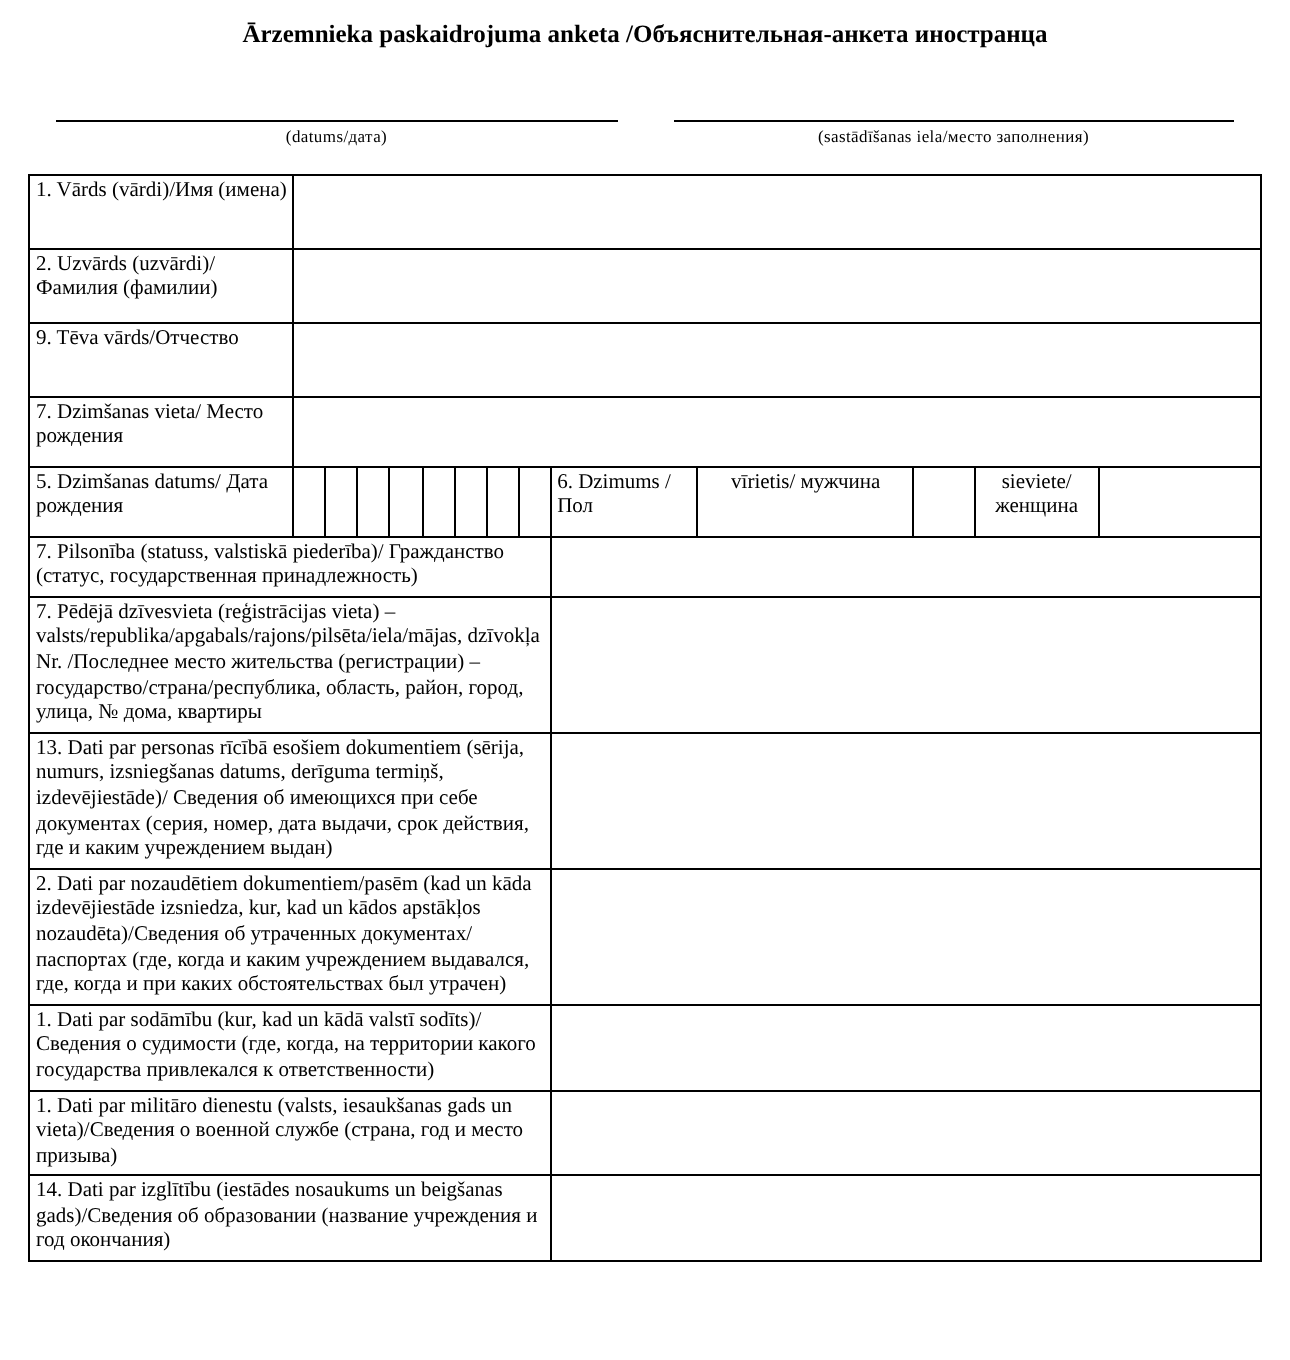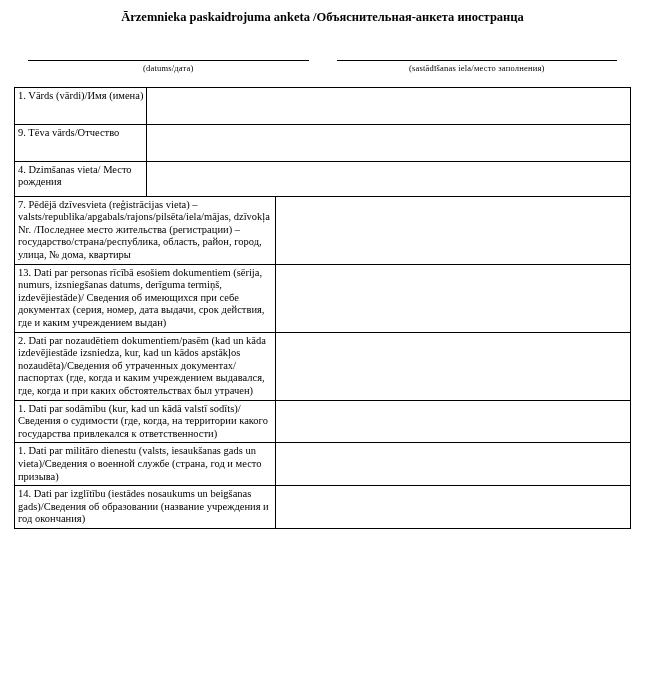--- a/index.html
+++ b/index.html
@@ -105,32 +105,56 @@
       <col style="width:10.0%">
       <col style="width:13.2%">
     </colgroup>
 
     <tbody>
         <tr>
       <td class="lbl h-name" colspan="1">1. Vārds (vārdi)/Имя (имена)</td>
       <td class="blank" colspan="14"></td>
     </tr>
 
+    <tr>
+      <td class="lbl h-name" colspan="1">2. Uzvārds (uzvārdi)/Фамилия (фамилии)</td>
+      <td class="blank" colspan="14"></td>
+    </tr>
 
     <tr>
       <td class="lbl h-name" colspan="1">9. Tēva vārds/Отчество</td>
       <td class="blank" colspan="14"></td>
     </tr>
 
     <tr>
-      <td class="lbl tall1" colspan="1">4. Dzimšanas vieta/ Место рождения</td>
+      <td class="lbl tall1" colspan="1">7. Dzimšanas vieta/ Место рождения</td>
       <td class="blank" colspan="14"></td>
     </tr>
 
+    <tr>
+      <td class="lbl tall1" colspan="1">5. Dzimšanas datums/ Дата рождения</td>
+      <td class="blank"></td>
+      <td class="blank"></td>
+      <td class="blank"></td>
+      <td class="blank"></td>
+      <td class="blank"></td>
+      <td class="blank"></td>
+      <td class="blank"></td>
+      <td class="blank"></td>
+      <td class="lbl">6. Dzimums /Пол</td>
+      <td class="center" colspan="2">vīrietis/ мужчина</td>
+      <td class="blank"></td>
+      <td class="center">sieviete/ женщина</td>
+      <td class="blank"></td>
+    </tr>
 
+    <tr>
+      <td class="lbl" colspan="9">7. Pilsonība (statuss, valstiskā piederība)/ Гражданство (статус, государственная принадлежность)</td>
+      <td class="blank" colspan="6"></td>
+    </tr>
 
     <tr>
       <td class="lbl" colspan="9">7. Pēdējā dzīvesvieta (reģistrācijas vieta) – valsts/republika/apgabals/rajons/pilsēta/iela/mājas, dzīvokļa Nr. /Последнее место жительства (регистрации) – государство/страна/республика, область, район, город, улица, № дома, квартиры</td>
       <td class="blank" colspan="6"></td>
     </tr>
 
 
     <tr>
       <td class="lbl" colspan="9">13. Dati par personas rīcībā esošiem dokumentiem (sērija, numurs, izsniegšanas datums, derīguma termiņš, izdevējiestāde)/ Сведения об имеющихся при себе документах (серия, номер, дата выдачи, срок действия, где и каким учреждением выдан)</td>
       <td class="blank" colspan="6"></td>

